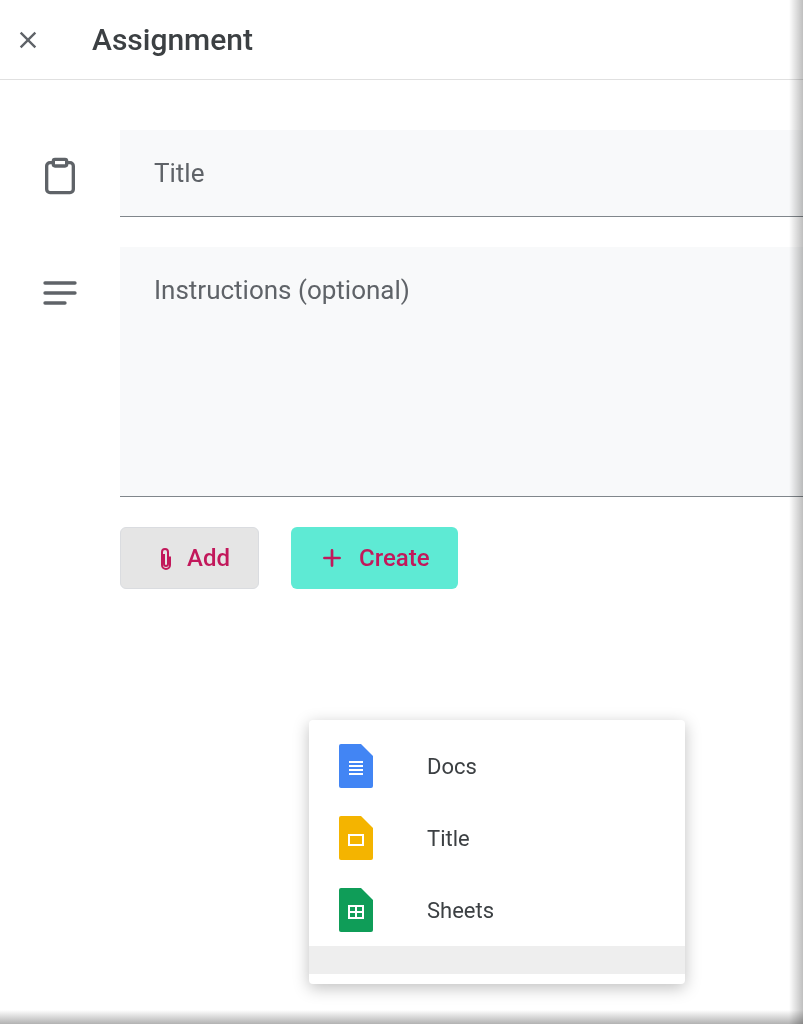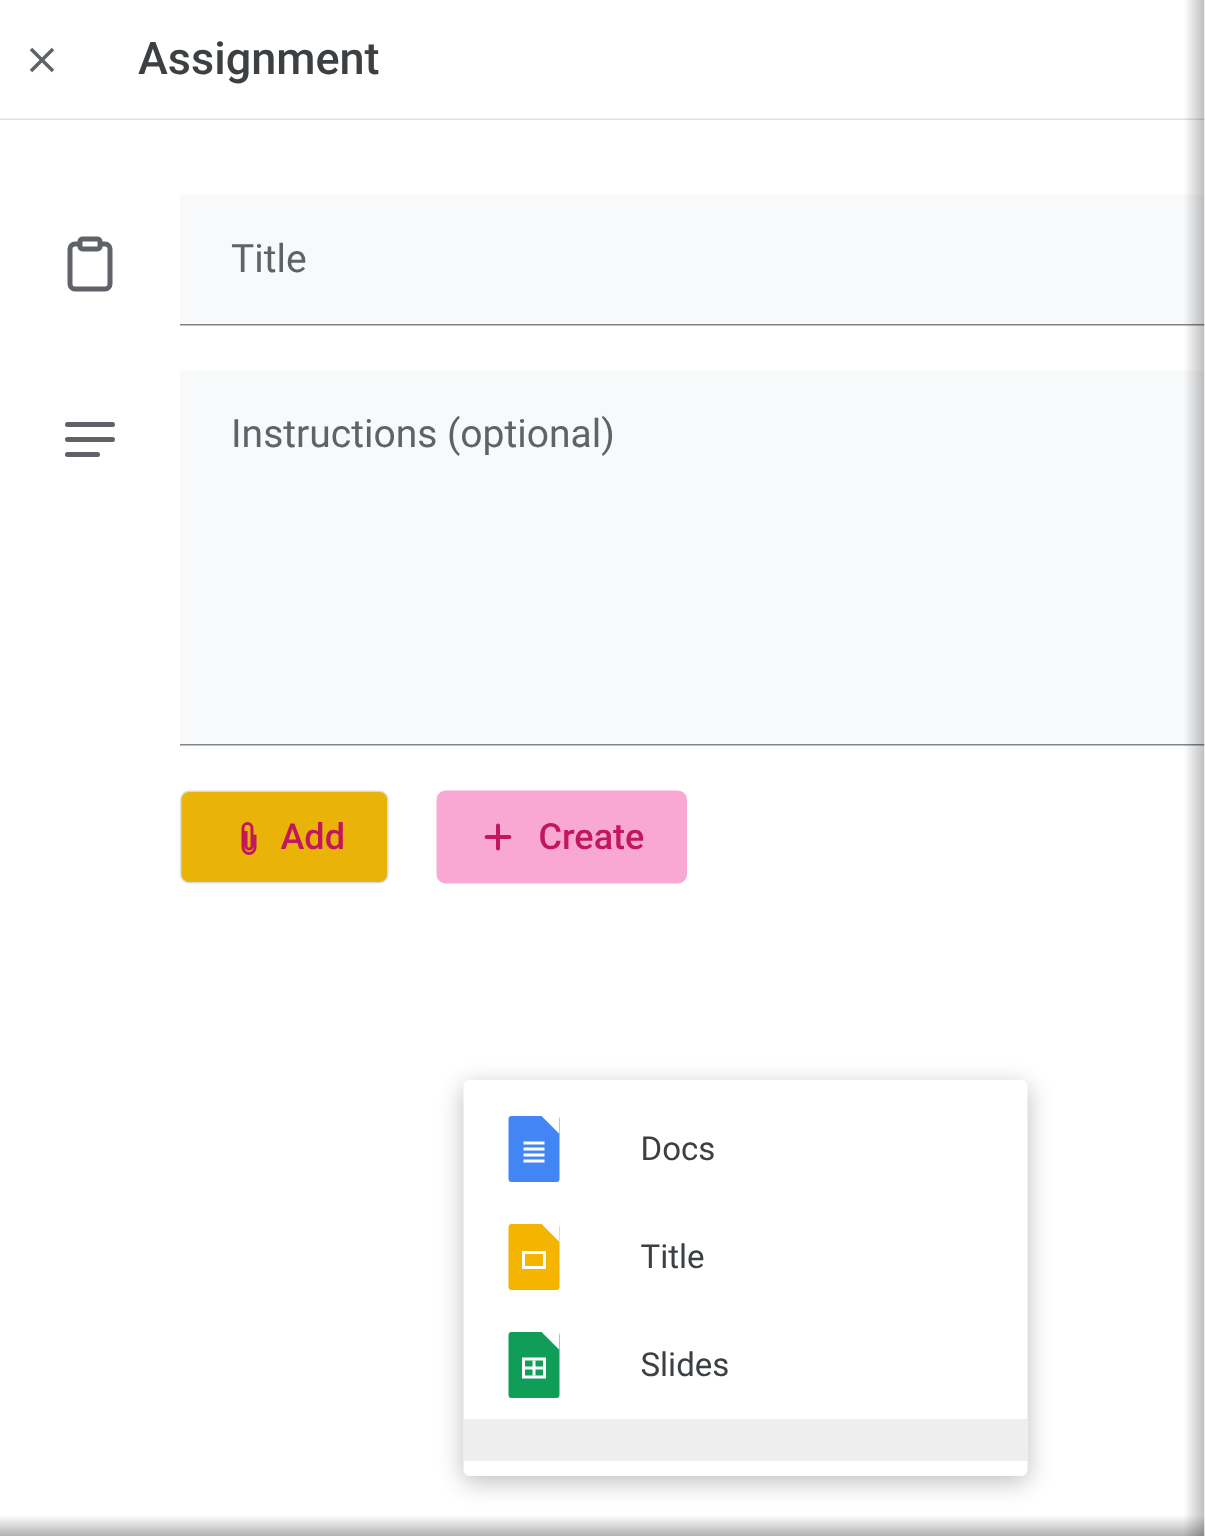--- a/index.html
+++ b/index.html
@@ -79,25 +79,25 @@
     gap: 14px;
     padding: 16px 28px;
     border-radius: 6px;
     font-size: 24px;
     font-weight: 500;
     cursor:pointer;
     border: 1px solid transparent;
   }
   .btn-add {
     border: 1px solid #dadce0;
-    background: #eab308;
+    background: #e5e5e5;
     color: #c2185b;
   }
   .btn-create {
-    background: #f9a8d4;
+    background: #5eead4;
     color: #c2185b;
     border: none;
   }
   .dropdown {
     position: absolute;
     left: 309px;
     top: 640px;
     width: 376px;
     background: #fff;
     border-radius: 4px;
@@ -241,21 +241,21 @@
         <div class="fold2"></div>
         <div class="inner"></div>
       </div>
       <span>Title</span>
     </div>
     <div class="menu-item">
       <div class="doc-icon sheets-icon">
         <div class="fold2"></div>
         <div class="inner"></div>
       </div>
-      <span>Slides</span>
+      <span>Sheets</span>
     </div>
     <div class="menu-item hover">
       
       
     </div>
   </div>
 
 </div>
 
 <div class="page-shadow"></div>

